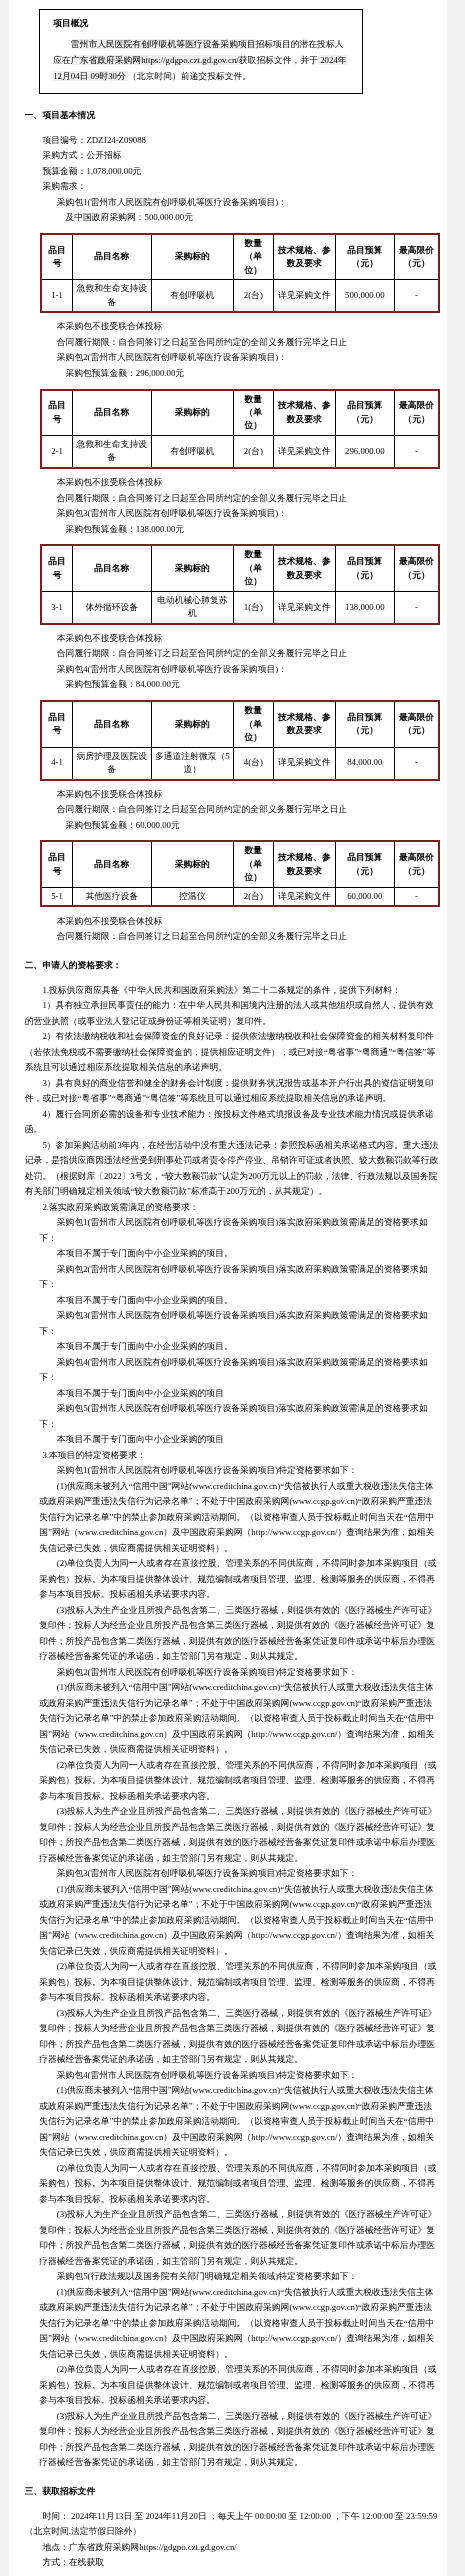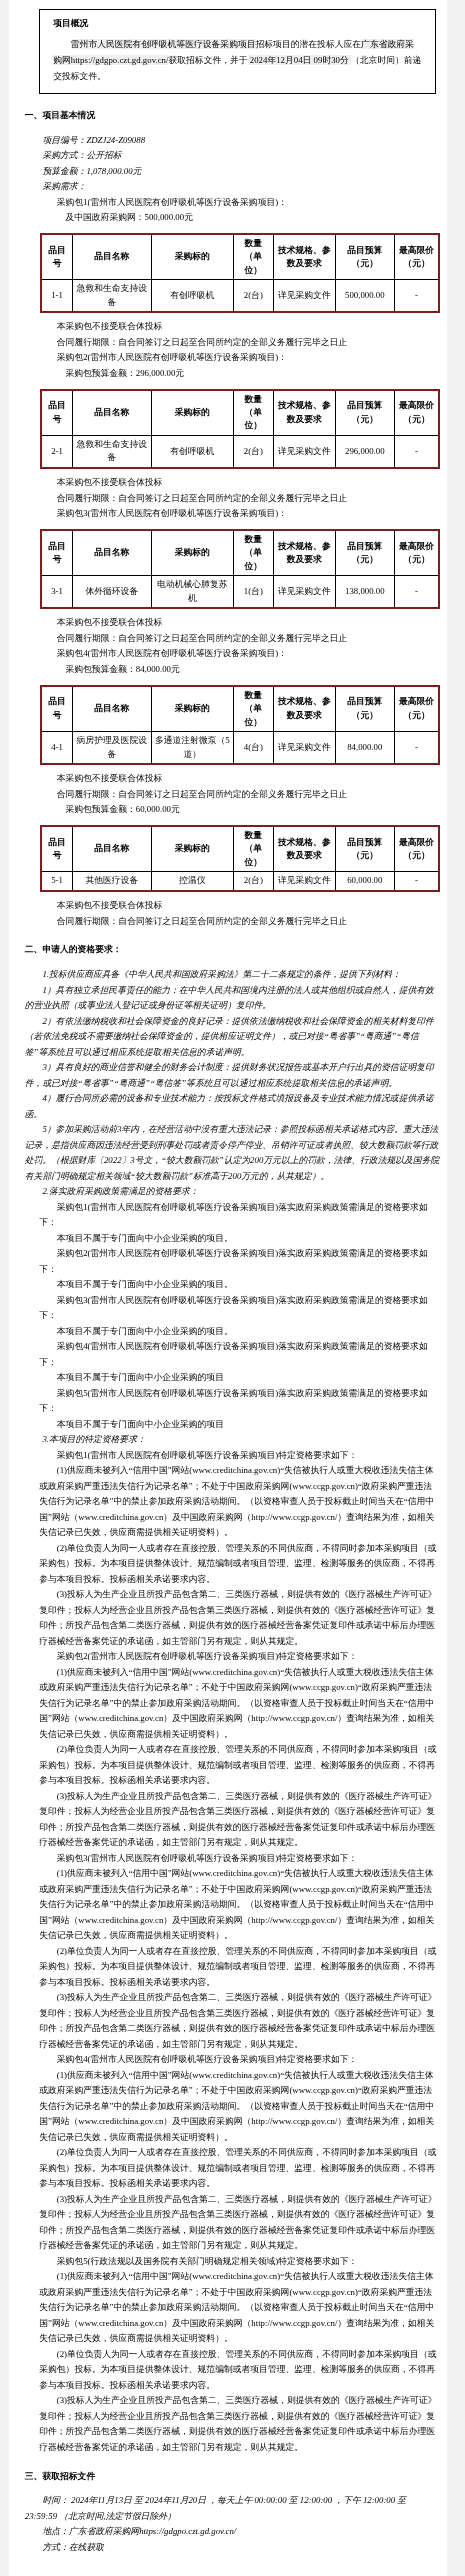--- a/index.html
+++ b/index.html
@@ -1,26 +1,26 @@
 <!DOCTYPE html>
 <html style="font-size:8.2px"><head>
 <meta charset="utf-8">
 <style>
   html,body { margin:0; padding:0; }
   body { background:#f2f2f2; font-family:"Liberation Serif","DejaVu Serif",serif; color:#000; }
   .page { width:466px; height:2990px; overflow:hidden; background:#f2f2f2; position:relative; }
   .content { margin-left:9.3px; width:438px; min-height:2990px; background:#ffffff;
              padding:9.3px 7.7px 15.5px 15.5px; box-sizing:border-box; }
   p { margin:0; font-size:8.8px; line-height:15.5px; }
-  .lv0 { text-indent:2em;font-style:italic; }
+  .lv0 { text-indent:2em; }
   .lv1 { margin-left:14.4px; text-indent:2em; }
   .lv2 { margin-left:23px; text-indent:2em; }
   h2 { font-family:"Liberation Sans","DejaVu Sans",sans-serif; font-size:8.8px; font-weight:bold;
        margin:13.4px 0 9.3px 0; line-height:15.5px; }
-  .ov-box { margin-left:14px; width:397px; box-sizing:border-box; border:0.5px solid #000;
+  .ov-box { margin-left:14px; width:324px; box-sizing:border-box; border:0.5px solid #000;
             padding:7.2px 13.4px 9.3px 13.4px; }
   .ov-title { font-family:"Liberation Sans","DejaVu Sans",sans-serif; font-weight:bold;
               font-size:8.8px; line-height:13.4px; margin-bottom:5.2px; }
   .ov-para { font-size:8.8px; line-height:16px; }
   .hl { background:#efefef; }
   table.items-table { border-collapse:collapse; table-layout:fixed; width:398px;
                       margin:7.2px 0 6.2px 15.5px; font-size:8.8px; border:2px solid #7f1d1d; }
   table.items-table th, table.items-table td { border:0.5px solid #000; text-align:center;
                       padding:2.1px 2.6px; line-height:13.4px; word-break:break-all; }
   table.items-table th { font-weight:bold; }
@@ -113,20 +113,21 @@
               <td>2(台)</td>
               <td>详见采购文件</td>
               <td>296,000.00</td>
               <td class="cap">-</td>
             </tr>
           </tbody>
         </table>
         <p class="lv1">本采购包不接受联合体投标</p>
         <p class="lv1">合同履行期限：自合同签订之日起至合同所约定的全部义务履行完毕之日止</p>
         <p class="lv1">采购包3(雷州市人民医院有创呼吸机等医疗设备采购项目)：</p>
+        <p class="lv2">采购包预算金额：138,000.00元</p>
         <table class="items-table">
           <colgroup>
             <col style="width: 31px;">
             <col style="width: 79px;">
             <col style="width: 82px;">
             <col style="width: 40px;">
             <col style="width: 62px;">
             <col style="width: 59px;">
             <col style="width: 45px;">
           </colgroup>

